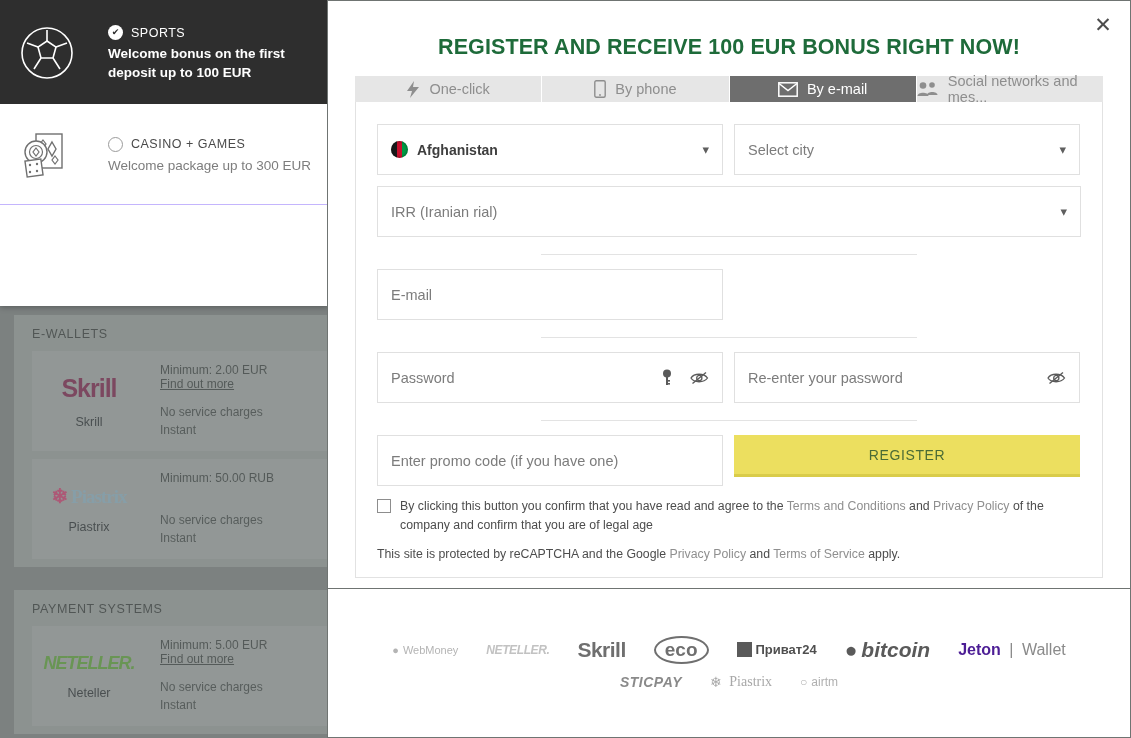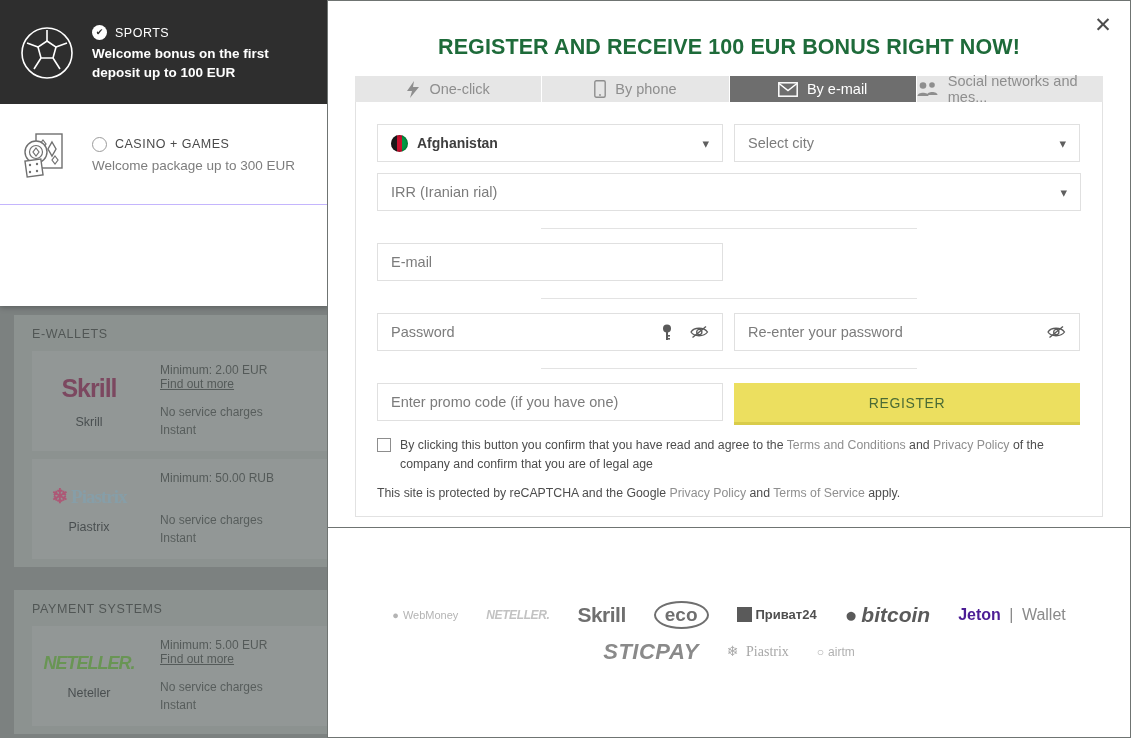--- a/index.html
+++ b/index.html
@@ -57,21 +57,21 @@
     padding: 9px 22px; letter-spacing: .4px;
   }
 
   
   .bonus-card {
     position: absolute; left: 0; top: 0; width: 328px; height: 306px;
     background: #ffffff;
     box-shadow: 0 1px 6px rgba(0,0,0,.30);
     z-index: 40;
   }
-  .bonus-item { display: flex; gap: 14px; padding: 16px 16px 14px 16px; }
+  .bonus-item { display: flex; gap: 30px; padding: 16px 16px 14px 16px; }
   .bonus-item.sports { background: #2e2e2e; color: #ffffff; height: 104px; align-items: center; }
   .bonus-item.casino { height: 101px; border-bottom: 1px solid #c4b5fd; align-items: center; }
   .bonus-item.cancel { height: 101px; align-items: center; }
   .bonus-icon { width: 62px; flex: none; display: flex; align-items: center; justify-content: center; }
   .bonus-text { flex: 1; padding-top: 2px; }
   .bonus-head { display: flex; align-items: center; gap: 8px; margin-bottom: 5px; }
   .bonus-title { font-size: 12.5px; letter-spacing: .5px; }
   .sports .bonus-title { color: #ffffff; }
   .casino .bonus-title, .cancel .bonus-title { color: #4a4a4a; }
   .bonus-sub { font-size: 13.5px; line-height: 1.38; }
@@ -109,21 +109,21 @@
   .tab.active { background: #6e6e6e; color: #ffffff; }
   .tab-icon { display: flex; align-items: center; }
   .tab-icon svg { display: block; }
 
   .form-panel {
     margin: 0 27px; border: 1px solid #e2e2e2; border-top: none;
     flex: none; padding: 22px 21px 16px 21px; background: #ffffff;
   }
   .row { display: flex; gap: 11px; margin-bottom: 11px; }
   .field {
-    border: 1px solid #e0e0e0; background: #ffffff; height: 38px;
+    border: 1px solid #e0e0e0; background: #ffffff; height: 51px;
     display: flex; align-items: center; padding: 0 13px; gap: 9px;
     font-size: 14.5px; color: #727272; position: relative;
   }
   .field.half { width: 346px; flex: none; }
   .field.full { width: 100%; }
   .field .val { color: #3e3e3e; font-weight: bold; font-size: 14px; }
   .field .ph { color: #7c7c7c; }
   .field .spacer { flex: 1; }
   .chev { color: #5f5f5f; font-size: 13px; }
   .flag {
@@ -160,21 +160,21 @@
   .plogo { color: #9e9e9e; display: flex; align-items: center; gap: 4px; white-space: nowrap; }
   .plogo.webmoney { font-size: 11px; color: #b4b4b4; }
   .plogo.neteller { font-size: 12px; font-style: italic; font-weight: bold; color: #c2c2c2; letter-spacing: -.4px; }
   .plogo.skrill { font-size: 21px; font-weight: bold; color: #6f6f6f; letter-spacing: -.5px; }
   .plogo.eco { font-size: 19px; font-weight: bold; color: #6f6f6f; }
   .plogo.eco .oval { border: 2.5px solid #6f6f6f; border-radius: 50%; padding: 1px 9px; }
   .plogo.privat { font-size: 13px; font-weight: bold; color: #4f4f4f; }
   .plogo.bitcoin { font-size: 21px; font-weight: bold; font-style: italic; color: #5a5a5a; }
   .plogo.jeton { font-size: 16px; color: #8a8a8a; }
   .plogo.jeton b { color: #4c1d95; font-weight: bold; }
-  .plogo.sticpay { font-size: 22px; font-weight: bold; font-style: italic; color: #8a8a8a; letter-spacing: .5px; }
+  .plogo.sticpay { font-size: 14px; font-weight: bold; font-style: italic; color: #8a8a8a; letter-spacing: .5px; }
   .plogo.piastrix2 { font-size: 14px; color: #a8a8a8; font-family: "Liberation Serif", serif; }
   .plogo.airtm { font-size: 12px; color: #b0b0b0; }
   .badge-sq { width: 15px; height: 15px; background: #5a5a5a; display:inline-block; }
 </style>
 </head>
 <body>
 
 <div id="root">
 
   <div class="bg-page">

